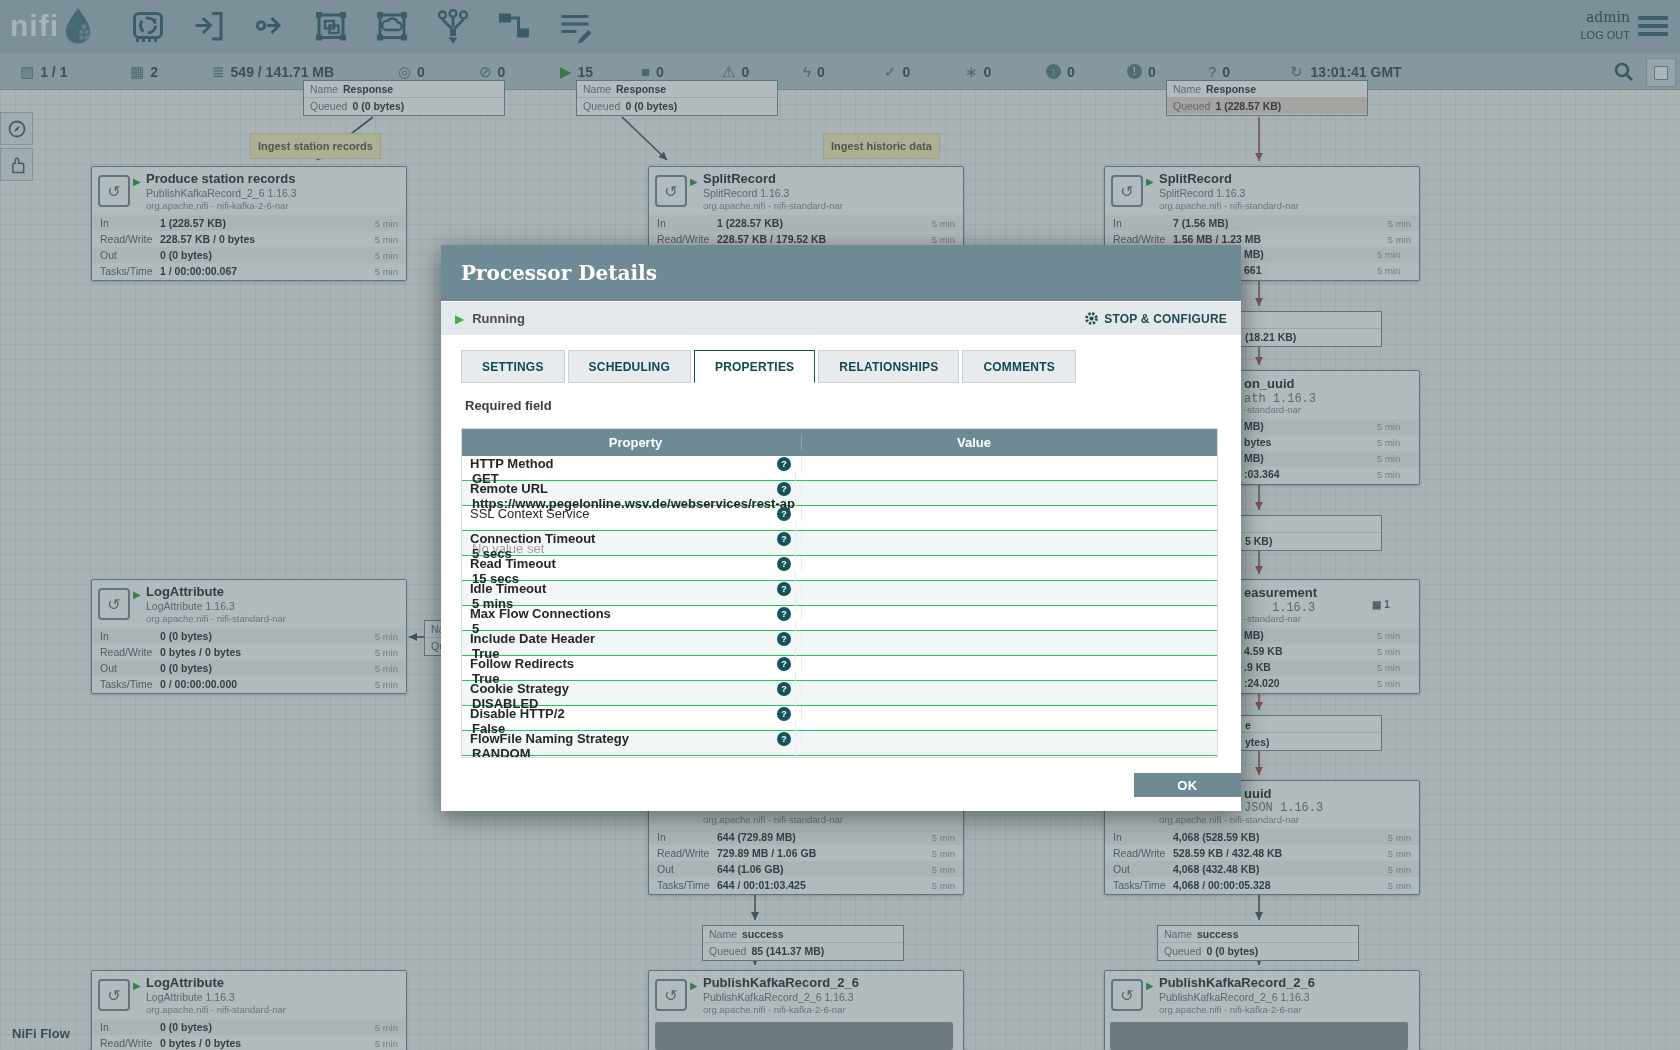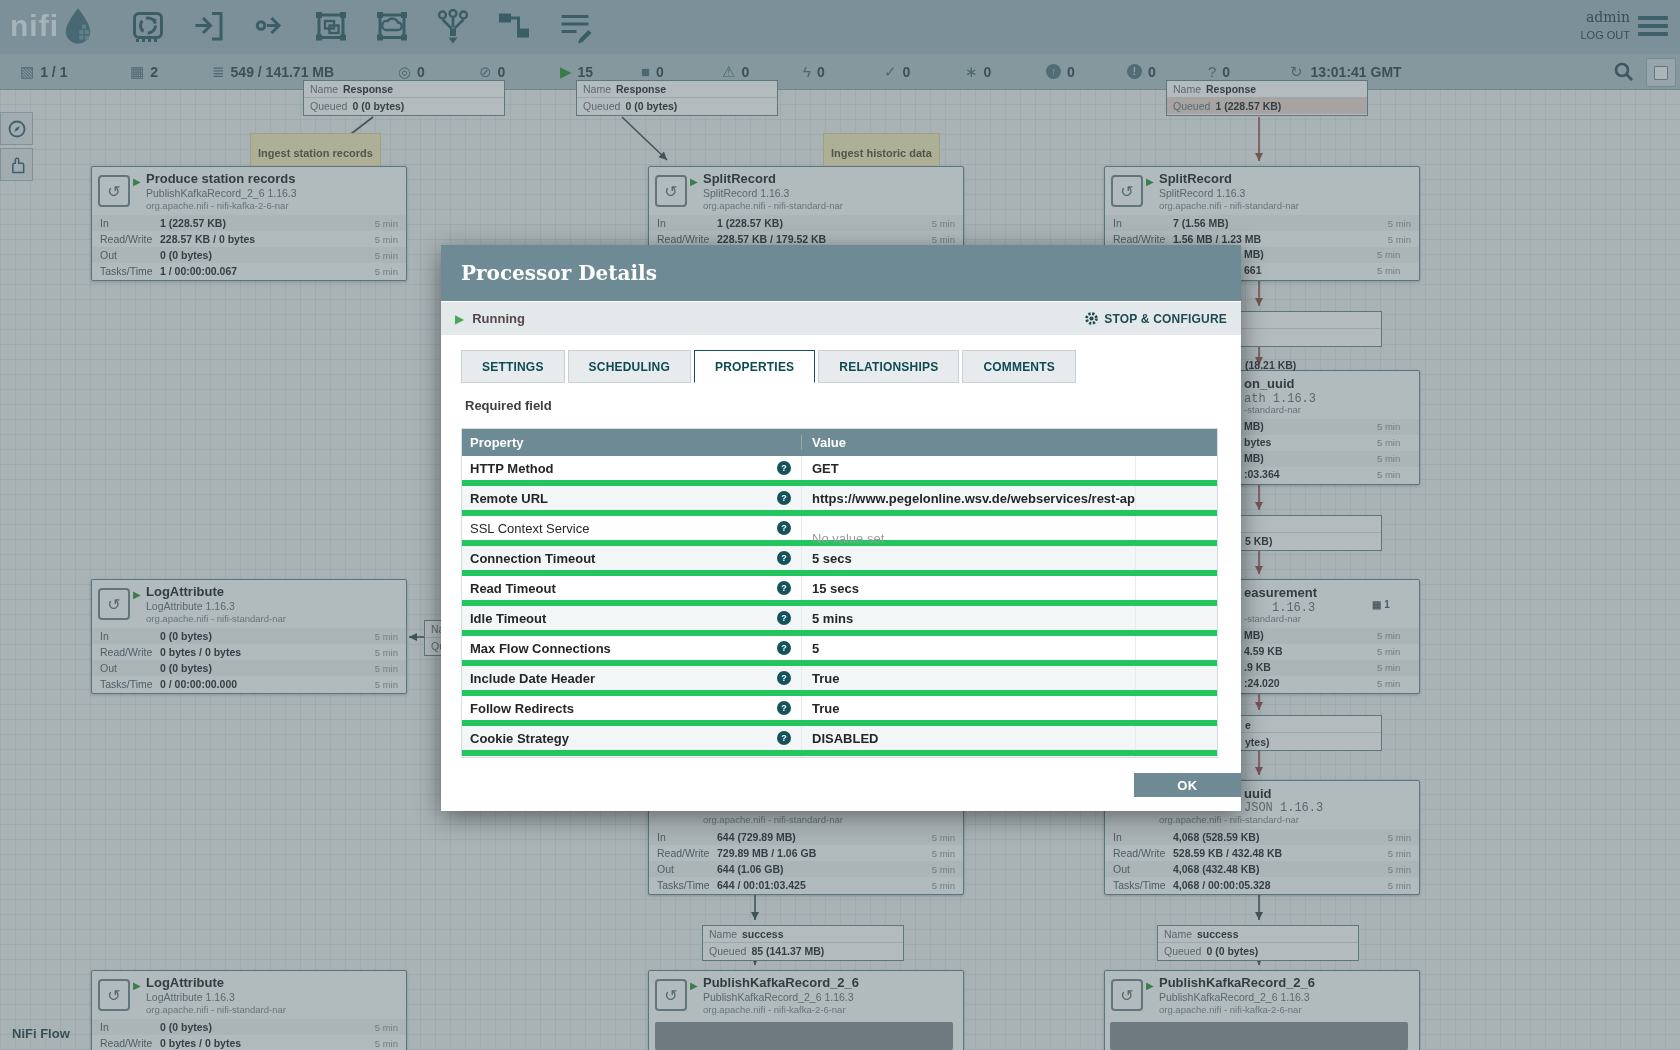--- a/index.html
+++ b/index.html
@@ -50,21 +50,21 @@
   .p-row .lbl{color:#5d6d74;width:60px;flex:none;}
   .p-row .val{font-weight:bold;color:#323c41;flex:1;white-space:nowrap;overflow:hidden;}
   .p-row .per{color:#93a1a6;font-size:9.5px;flex:none;}
   .conn{position:absolute;width:200px;height:34px;background:#fff;border:1px solid #75939d;font-size:10.5px;}
   .conn .r{height:16px;display:flex;align-items:center;padding:0 6px;gap:5px;}
   .conn .r+.r{border-top:1px solid #d7dfe2;}
   .conn .k{color:#6f7e84;}
   .conn .v{font-weight:bold;color:#333c40;white-space:nowrap;}
   .conn .tinted{background:#ead9d1;}
   .ylabel{position:absolute;background:#f5eec0;border:1px solid #ded6a2;color:#5f5f4e;
-          font-weight:bold;font-size:11px;padding:13px 7px;white-space:nowrap;cursor:pointer;}
+          font-weight:bold;font-size:11px;padding:6px 7px;white-space:nowrap;cursor:pointer;}
   .frag{position:absolute;white-space:nowrap;}
   .fr-t{font-weight:bold;font-size:13px;color:#30393d;}
   .fr-ty{font-size:12px;color:#6e7d83;font-family:Liberation Mono, monospace;}
   .fr-b{font-size:9.5px;color:#84939a;}
   .fr-v{font-weight:bold;font-size:10.5px;color:#323c41;}
   .fr-p{font-size:9.5px;color:#93a1a6;}
   .fr-badge{font-weight:bold;font-size:10px;color:#5d6d74;}
   .darkbar{position:absolute;height:28px;background:rgba(38,52,58,.5);border-radius:2px;}
   #palette{position:absolute;left:0;top:112px;}
   .pal-btn{width:31px;height:31px;background:#dfe7e9;border:1px solid #aebfc4;margin-bottom:3px;
@@ -82,25 +82,25 @@
   #run-text{font-weight:bold;font-size:13px;color:#554848;}
   #stop-config{margin-left:auto;display:flex;align-items:center;gap:5px;cursor:pointer;
                font-weight:bold;font-size:12px;color:#1f4a52;letter-spacing:.2px;}
   #dlg-tabs{position:absolute;left:20px;top:105px;display:flex;gap:3px;}
   .tab{height:33px;padding:0 20px;display:flex;align-items:center;justify-content:center;
        background:#e7ebed;border:1px solid #c9d1d5;font-weight:bold;font-size:12px;color:#0d4a52;
        letter-spacing:.2px;cursor:pointer;box-sizing:border-box;}
   .tab.active{background:#fff;border:1px solid #145058;border-bottom:1px solid #fff;}
   #required-note{position:absolute;left:24px;top:153px;font-weight:bold;font-size:13px;color:#3f3f3f;}
   #prop-table{position:absolute;left:20px;top:183px;width:757px;height:330px;overflow:hidden;
-              border:1px solid #d6dde0;box-sizing:border-box;}
+              border:1px solid #d6dde0;box-sizing:border-box;text-align:center;}
   #pt-head{height:27px;background:#6e8b95;display:flex;color:#fff;font-weight:bold;font-size:13px;align-items:center;}
   #pt-head .hc1{width:340px;padding-left:8px;box-sizing:border-box;border-right:1px solid rgba(255,255,255,.25);}
   #pt-head .hc2{width:334px;padding-left:10px;box-sizing:border-box;}
-  .prow{height:24px;display:flex;align-items:stretch;border-bottom:6px solid #22c55e;font-size:13px;}
+  .prow{height:24px;display:flex;align-items:stretch;border-bottom:1px solid #22c55e;font-size:13px;flex-direction:column;}
   .prow:nth-child(even){background:#f3f6f7;}
   .pcell{width:340px;display:flex;align-items:center;padding:0 10px 0 8px;box-sizing:border-box;
          border-right:1px solid #e6ebee;}
   .pname{font-weight:bold;color:#262626;white-space:nowrap;}
   .pname.optional{font-weight:normal;}
   .help{margin-left:auto;width:14px;height:14px;border-radius:50%;background:#14535c;color:#fff;
         font:bold 9px "Liberation Sans",sans-serif;display:flex;align-items:center;justify-content:center;cursor:pointer;}
   .vcell{width:334px;display:flex;align-items:center;padding-left:10px;box-sizing:border-box;
          border-right:1px solid #e6ebee;}
   .pval{font-weight:bold;color:#262626;white-space:nowrap;overflow:hidden;}
@@ -686,21 +686,21 @@
       <div class="frag fr-v" style="left: 1244px; top: 540px;">MB)</div>
       <div class="frag fr-p" style="left: 1377px; top: 541px;">5 min</div>
       <div class="frag fr-v" style="left: 1244px; top: 556px;">4.59 KB</div>
       <div class="frag fr-p" style="left: 1377px; top: 557px;">5 min</div>
       <div class="frag fr-v" style="left: 1244px; top: 572px;">.9 KB</div>
       <div class="frag fr-p" style="left: 1377px; top: 573px;">5 min</div>
       <div class="frag fr-v" style="left: 1244px; top: 588px;">:24.020</div>
       <div class="frag fr-p" style="left: 1377px; top: 589px;">5 min</div>
       <div class="frag fr-t" style="left: 1244px; top: 697px;">uuid</div>
       <div class="frag fr-ty" style="left: 1244px; top: 712px;">JSON 1.16.3</div>
-      <div class="frag fr-v" style="left: 1245px; top: 242px; margin-top: 28px;">(18.21 KB)</div>
+      <div class="frag fr-v" style="left: 1245px; top: 242px;">(18.21 KB)</div>
       <div class="frag fr-v" style="left: 1245px; top: 446px;">5 KB)</div>
       <div class="frag fr-v" style="left: 1245px; top: 630px;">e</div>
       <div class="frag fr-v" style="left: 1245px; top: 647px;">ytes)</div>
       <div class="darkbar" style="left: 655px; top: 933px; width: 298px;"></div>
       <div class="darkbar" style="left: 1110px; top: 933px; width: 298px;"></div>
     </div>
 
   <div id="palette">
     <div class="pal-btn">
       <svg width="20" height="20" viewBox="0 0 20 20">

